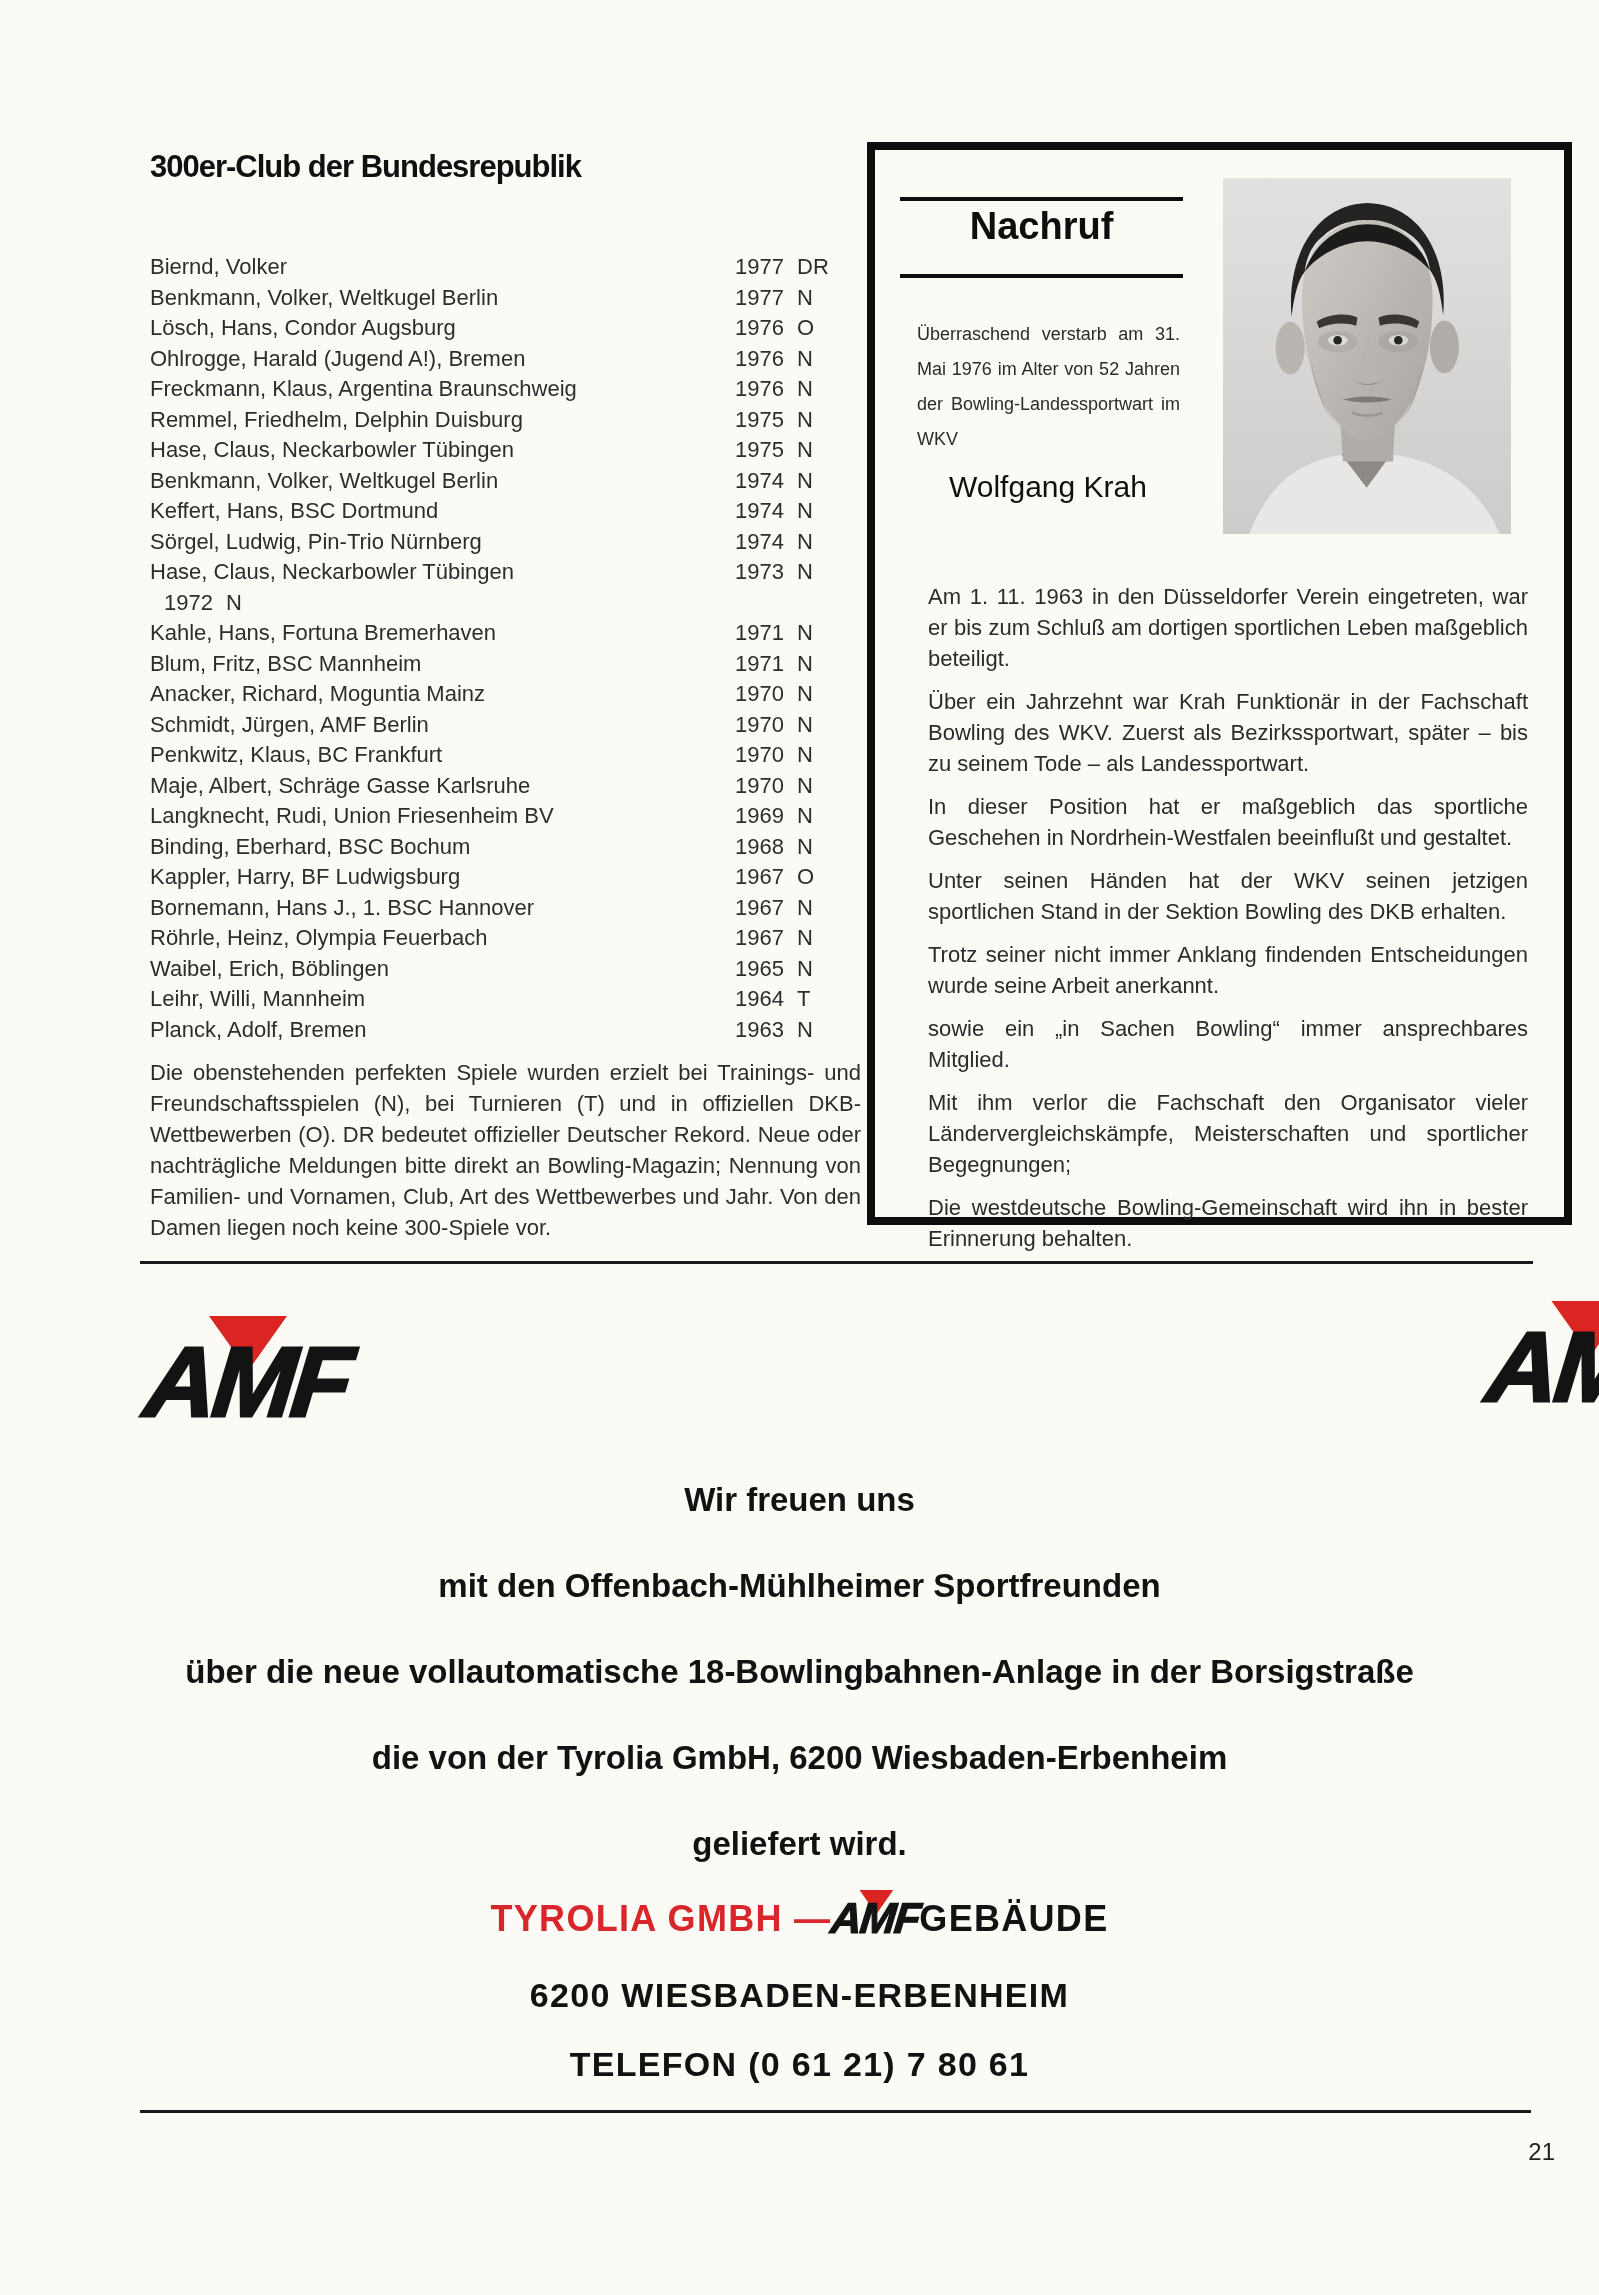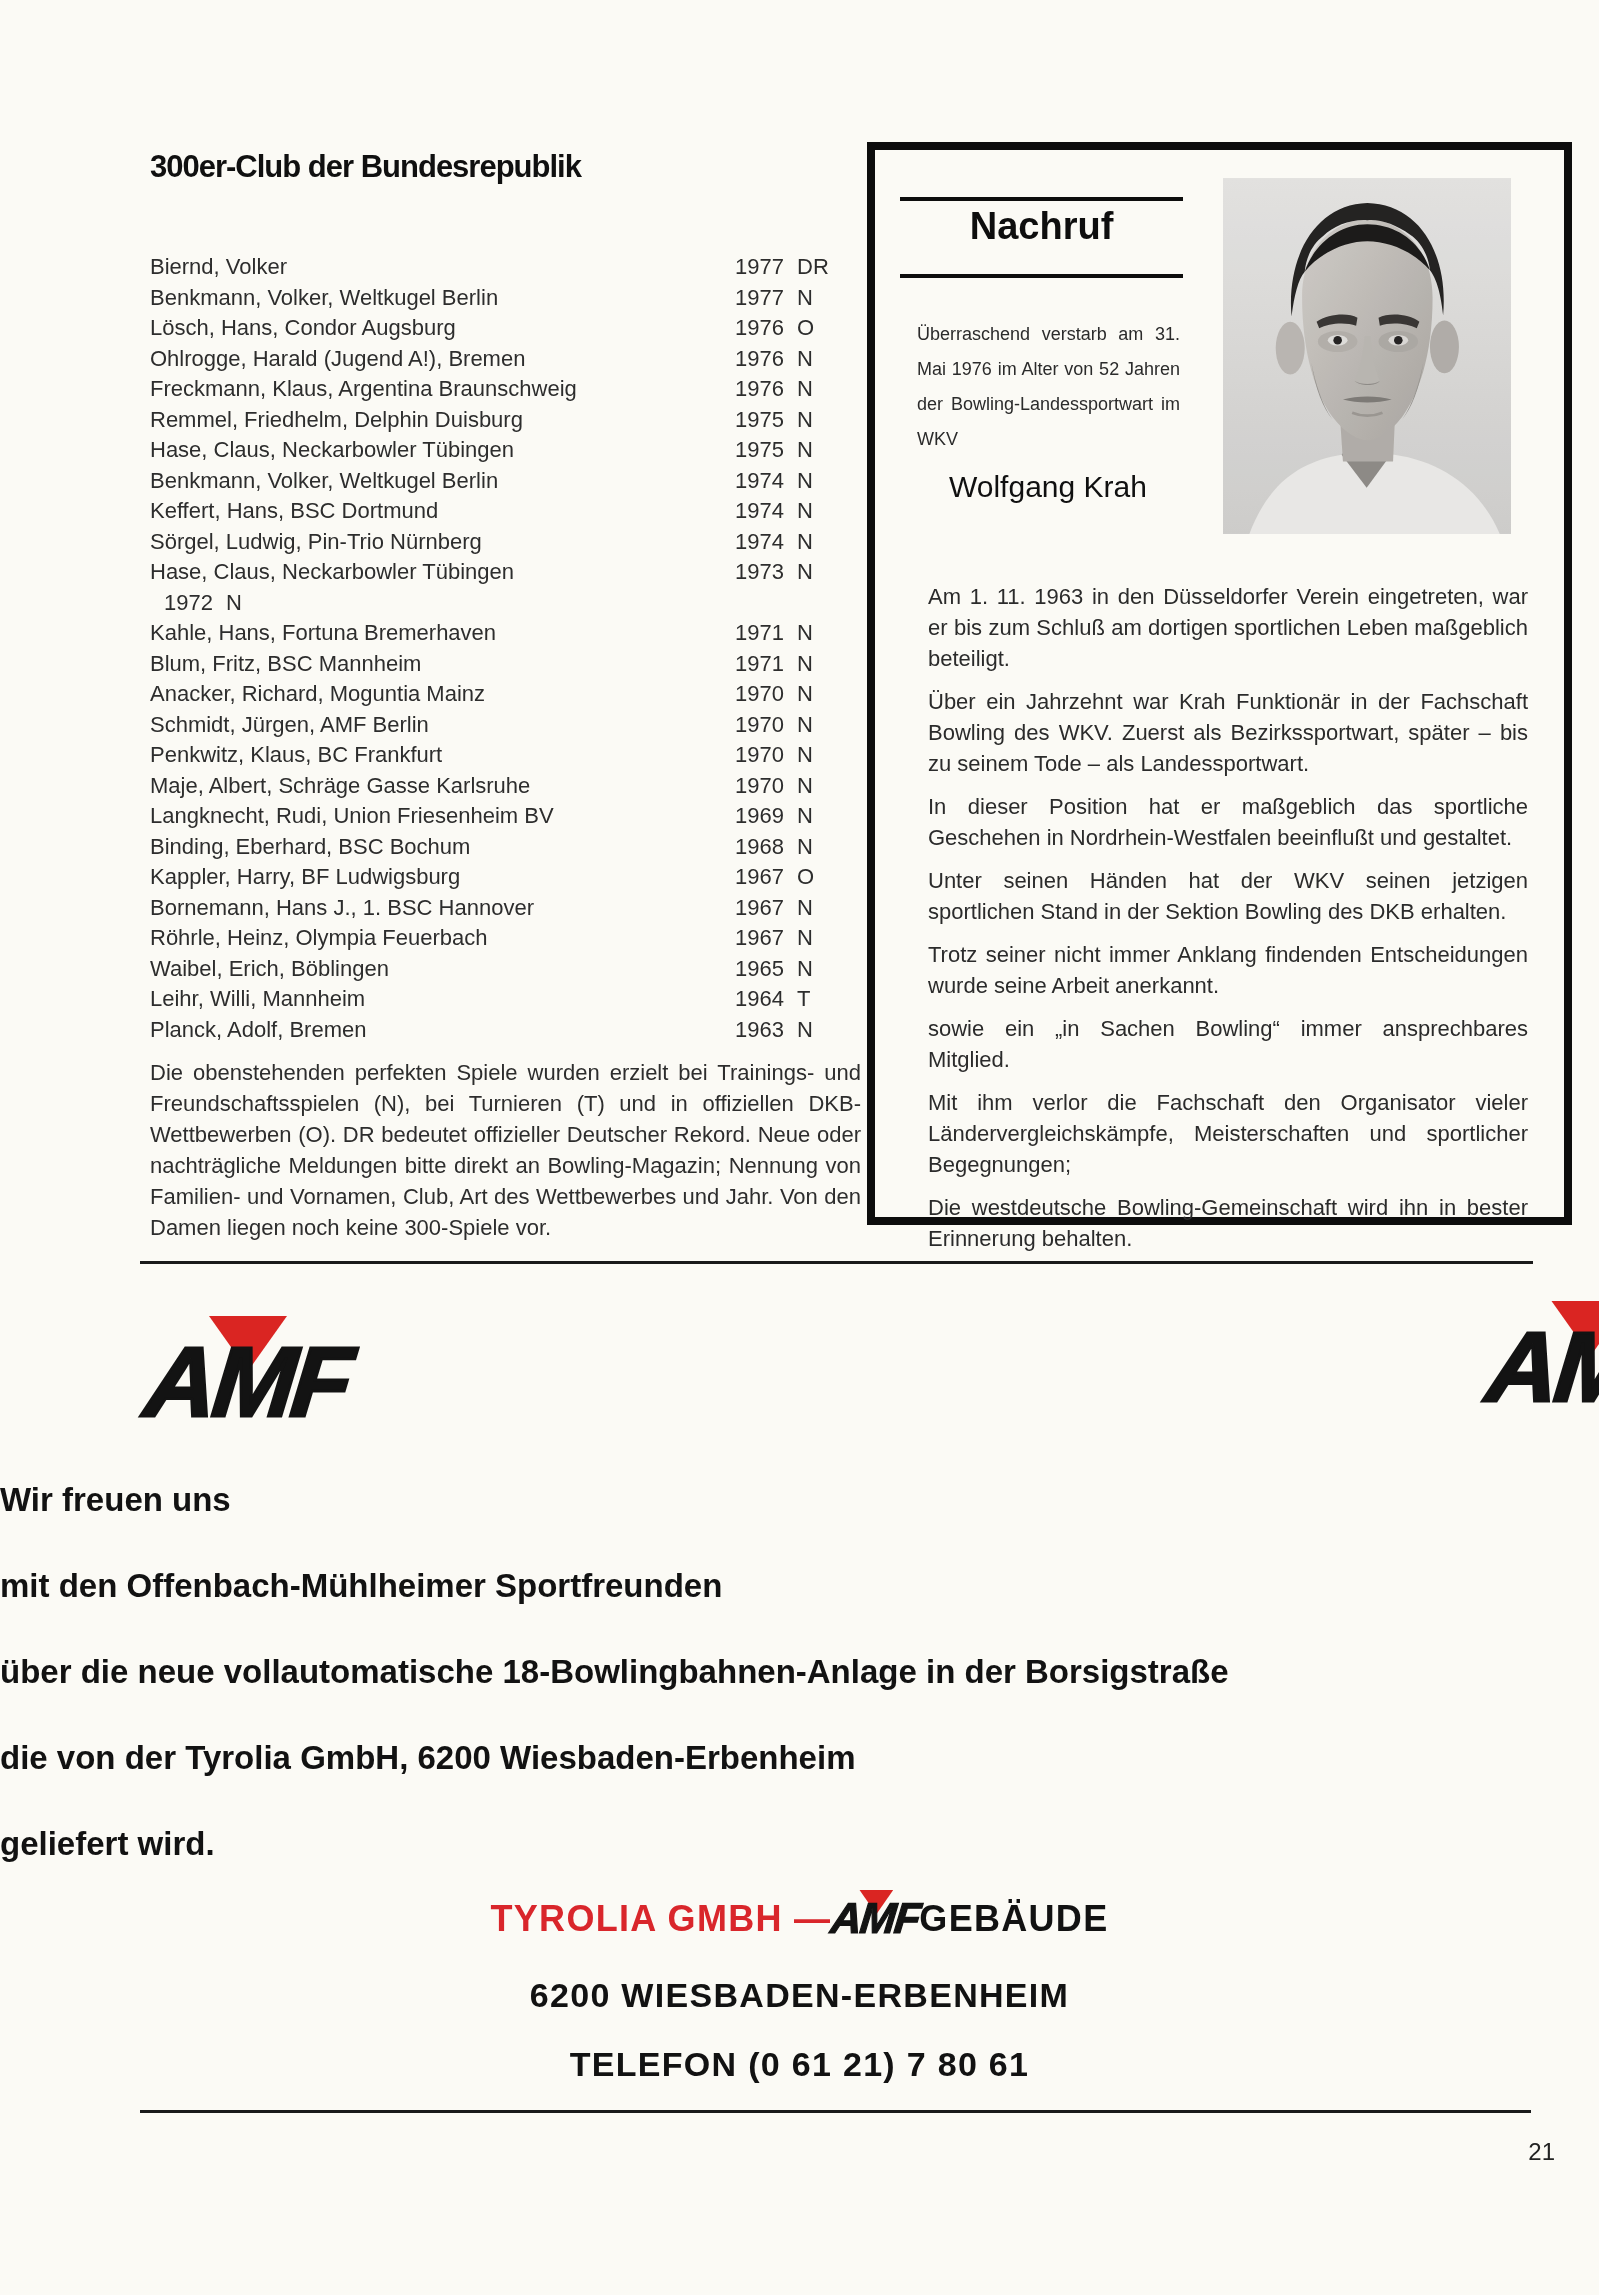--- a/index.html
+++ b/index.html
@@ -65,21 +65,21 @@
   }
   .amf-big .amf-text{font-size:99px;}
   .amf-big .amf-tri{width:78px;height:55px;left:63px;top:-16px;}
   .amf-left{left:146px;top:1332px;}
   .amf-right{left:1283px;top:1317px;}
   .amf-mini{vertical-align:middle;}
   .amf-mini .amf-text{font-size:43px;}
   .amf-mini .amf-tri{width:34px;height:24.4px;left:28px;top:-7.2px;}
 
   
-  .ad-lines{left:0;top:1457px;width:1599px;}
+  .ad-lines{left:0;top:1457px;width:1599px;text-align:center;}
   .ad-line{line-height:86px;font-size:33px;font-weight:bold;color:#121212;white-space:nowrap;}
   .tyrolia-line{
     left:0;top:1897px;width:1599px;display:flex;justify-content:center;
     align-items:center;
   }
   .tyrolia-red{font-size:36px;font-weight:bold;letter-spacing:1.3px;color:#d9262b;white-space:nowrap;}
   .tyrolia-black{font-size:36px;font-weight:bold;letter-spacing:1.3px;color:#121212;white-space:nowrap;}
   .ad-address{left:0;top:1976px;width:1599px;text-align:center;font-size:34px;font-weight:bold;letter-spacing:1.3px;color:#121212;}
   .ad-phone{left:0;top:2045px;width:1599px;text-align:center;font-size:34px;font-weight:bold;letter-spacing:1.3px;color:#121212;}
 </style>

